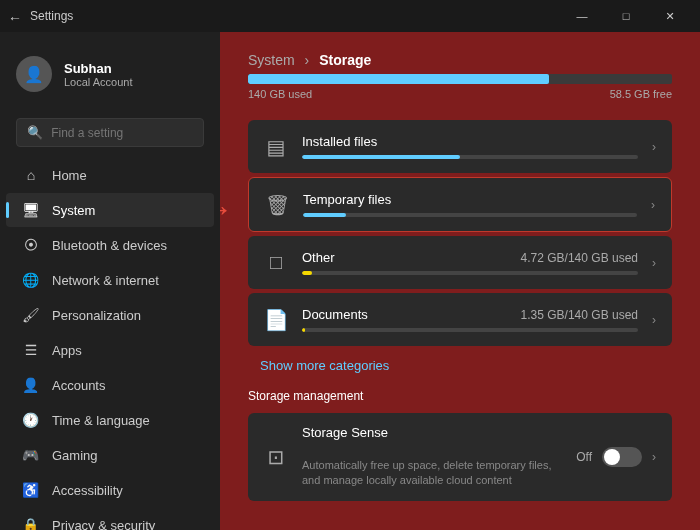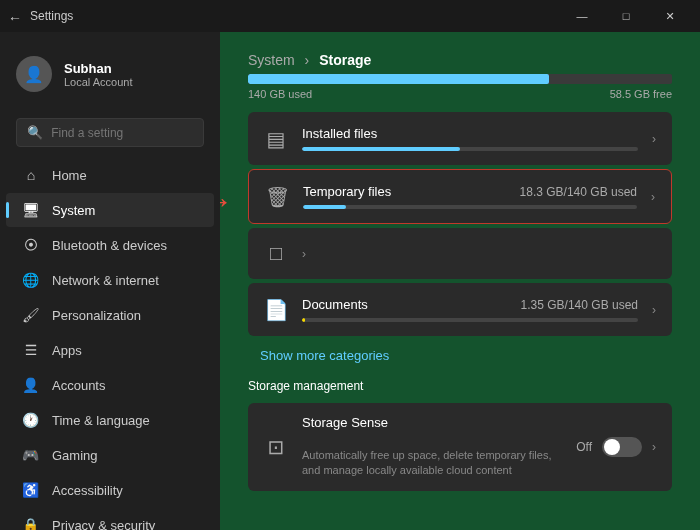--- a/index.html
+++ b/index.html
@@ -145,41 +145,41 @@
     .nav-icon {
       width: 18px;
       text-align: center;
       font-size: 14px;
       flex-shrink: 0;
     }
 
     
     .content {
       flex: 1;
-      background: #14532d;
+      background: #7f1d1d;
       overflow-y: auto;
       padding: 20px 28px;
     }
     .breadcrumb {
       font-size: 14px;
       color: #aaa;
       margin-bottom: 6px;
     }
     .breadcrumb .sep { margin: 0 6px; }
     .breadcrumb .current { color: #fff; font-weight: 600; }
     .page-title {
       font-size: 26px;
       font-weight: 700;
       color: #fff;
       margin-bottom: 16px;
     }
 
     
     .storage-bar-section {
-      margin-bottom: 12px;
+      margin-bottom: 20px;
     }
     .storage-bar-track {
       height: 10px;
       background: #3a3a3a;
       border-radius: 2px;
       overflow: hidden;
       margin-bottom: 4px;
     }
     .storage-bar-fill {
       height: 100%;
@@ -432,31 +432,39 @@
         <div class="storage-item-bar-fill" style="width:47%"></div>
       </div>
     </div>
     <span class="storage-item-chevron">›</span>
   </div>
         <div class="storage-item highlighted" style="position: relative;">
     <div class="storage-item-icon">🗑</div>
     <div class="storage-item-body">
       <div class="storage-item-header">
         <span class="storage-item-name">Temporary files</span>
-        <span class="storage-item-size">18.3 GB/140 GB used</span>
       </div>
       <div class="storage-item-bar">
         <div class="storage-item-bar-fill" style="width:13%"></div>
       </div>
     </div>
     <span class="storage-item-chevron">›</span>
   <div style="position: absolute; left: -48px; top: 50%; transform: translateY(-50%); font-size: 32px; color: rgb(231, 76, 60); font-weight: bold; pointer-events: none;">→</div>
         </div>
         <div class="storage-item" style="position: relative;">
     <div class="storage-item-icon">□</div>
+    <div class="storage-item-body">
+      <div class="storage-item-header">
+        <span class="storage-item-name">Other</span>
+        <span class="storage-item-size">4.72 GB/140 GB used</span>
+      </div>
+      <div class="storage-item-bar">
+        <div class="storage-item-bar-fill yellow" style="width:3%"></div>
+      </div>
+    </div>
     <span class="storage-item-chevron">›</span>
   </div>
         <div class="storage-item" style="position: relative;">
     <div class="storage-item-icon">📄</div>
     <div class="storage-item-body">
       <div class="storage-item-header">
         <span class="storage-item-name">Documents</span>
         <span class="storage-item-size">1.35 GB/140 GB used</span>
       </div>
       <div class="storage-item-bar">

